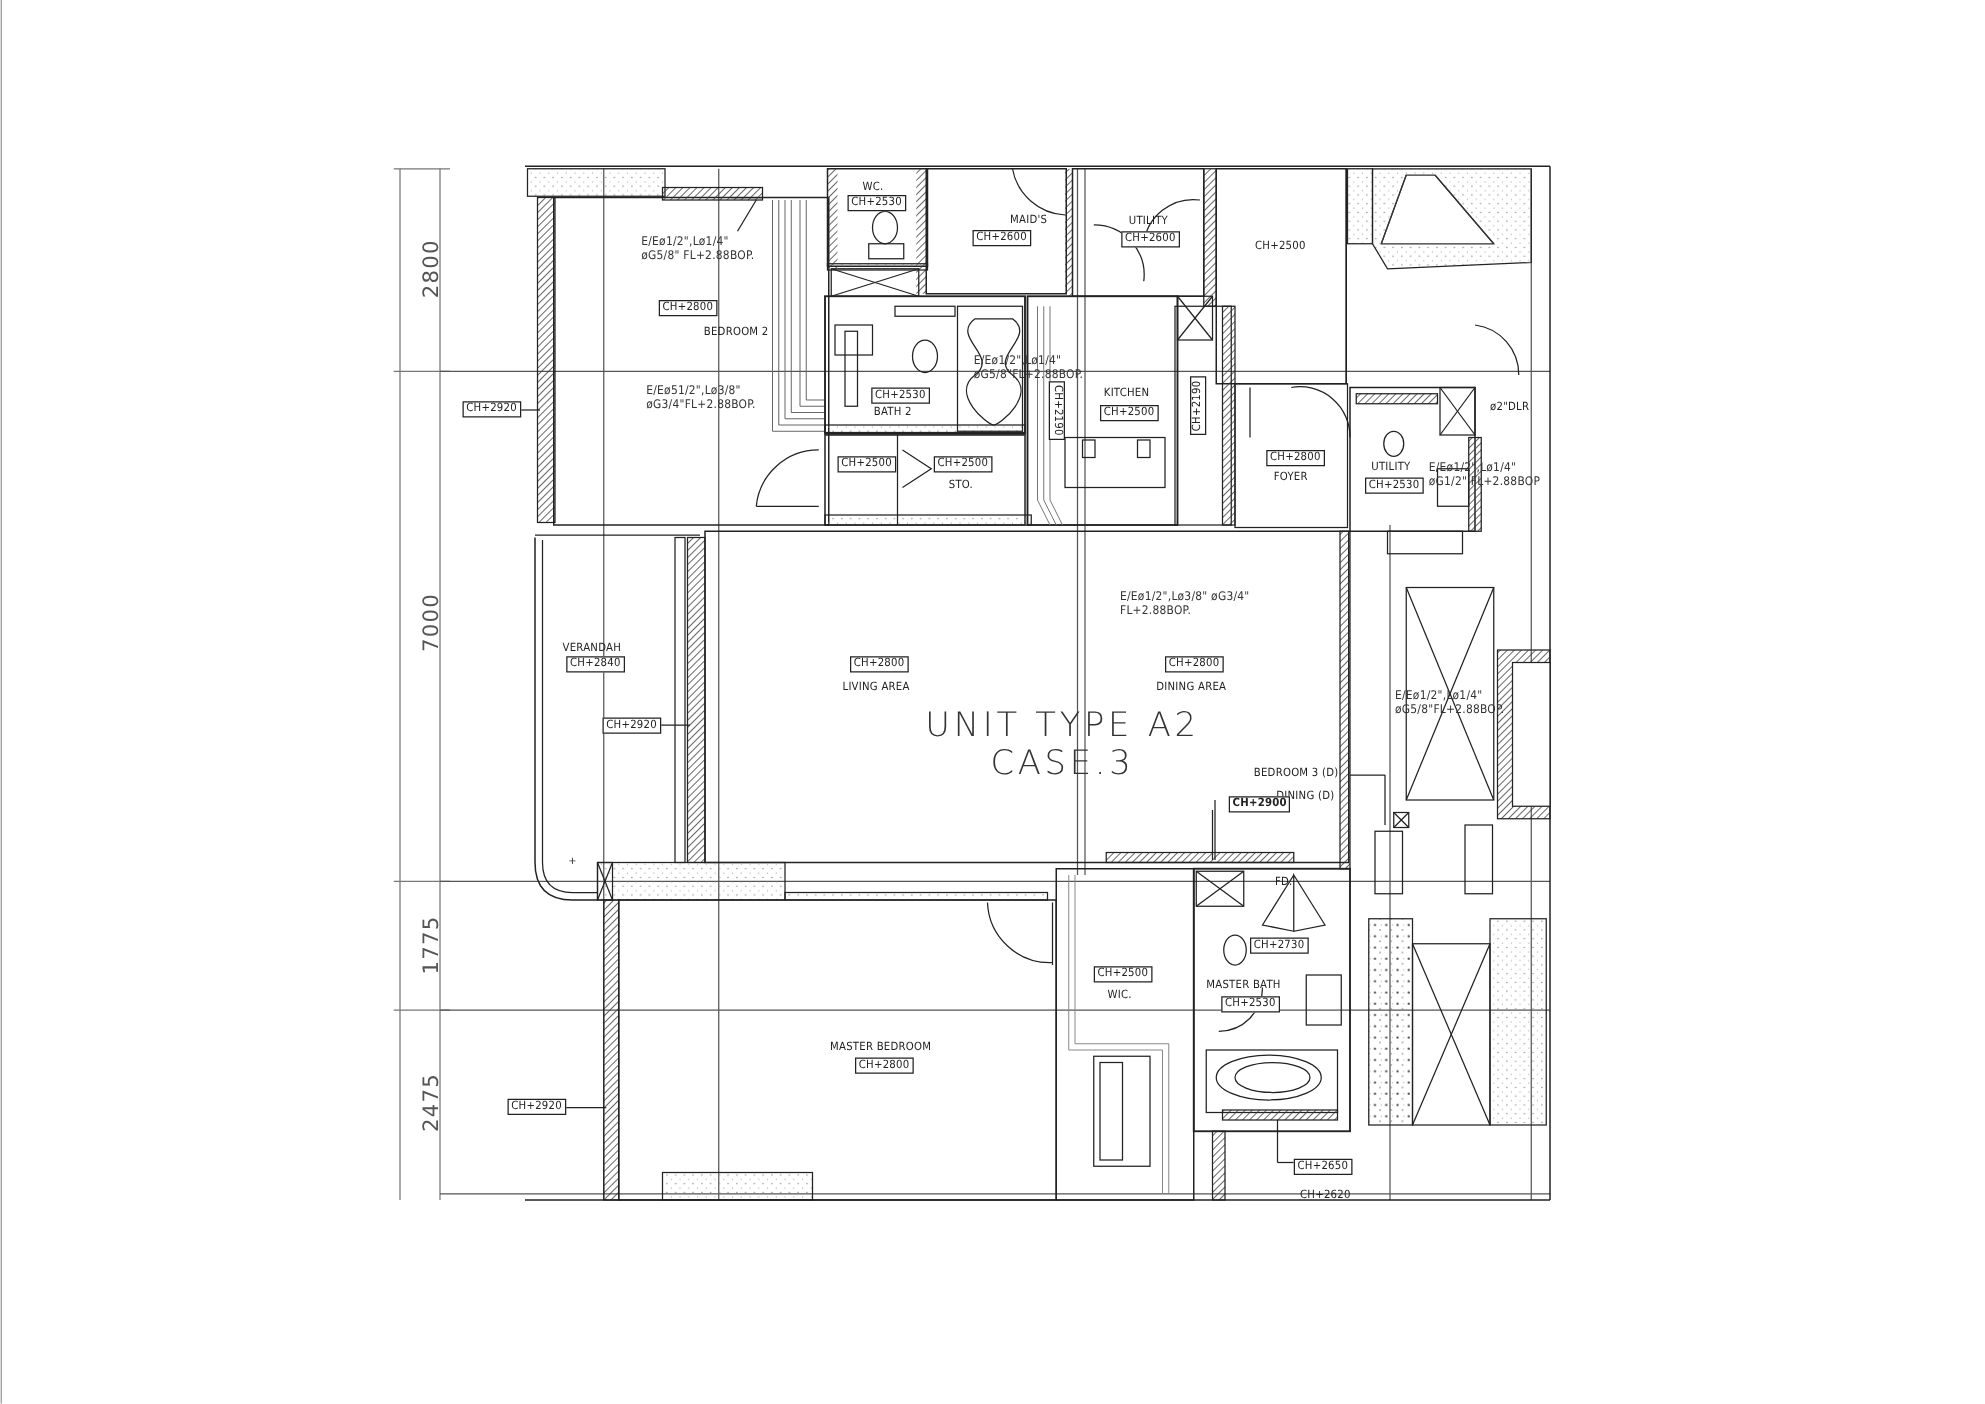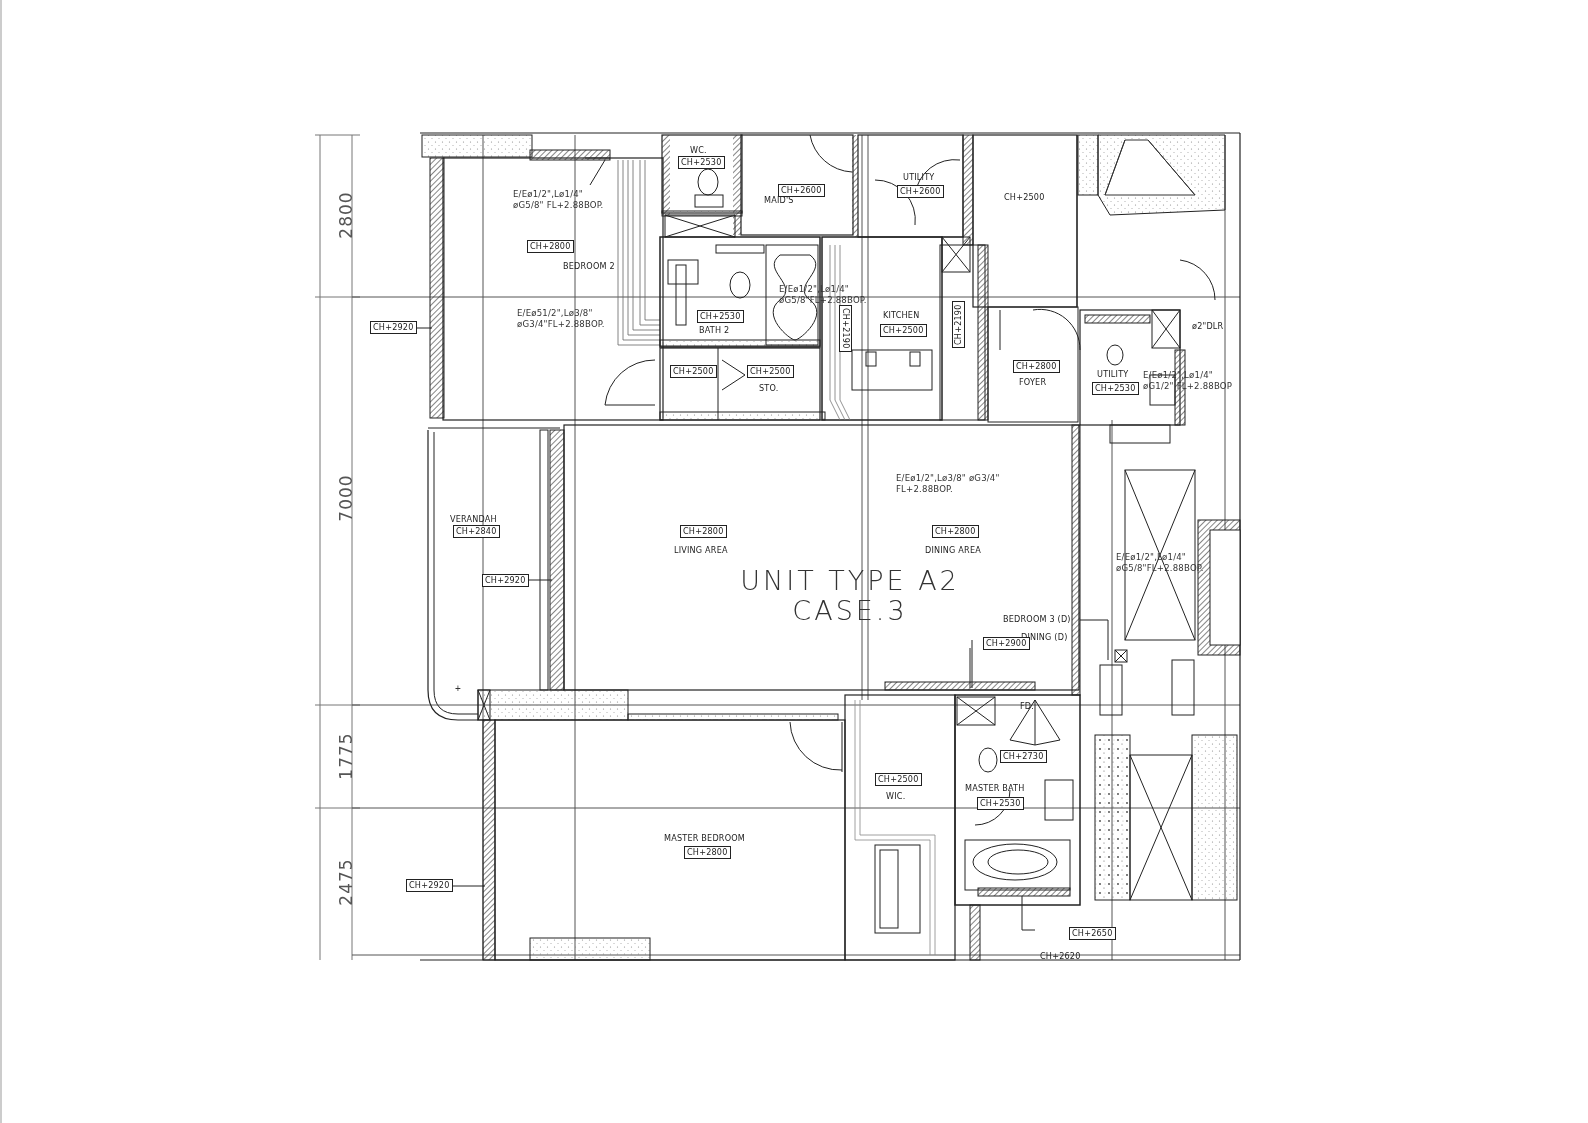--- a/index.html
+++ b/index.html
@@ -238,21 +238,21 @@
 </div>
 <div class="lbl box" style="left:527px;top:240px;">CH+2800</div>
 <div class="lbl" style="left:523px;top:262px;padding-left:40px;">BEDROOM 2</div>
 <div class="lbl note" style="left:517px;top:307px;">
   <div>E/Eø51/2",Lø3/8"</div>
   <div>øG3/4"FL+2.88BOP.</div>
 </div>
 
 <div class="lbl" style="left:690px;top:146px;">WC.</div>
 <div class="lbl box" style="left:678px;top:156px;">CH+2530</div>
-<div class="lbl" style="left:764px;top:172px;margin-top:24px;">MAID'S</div>
+<div class="lbl" style="left:808px;top:172px;">MAID'S</div>
 <div class="lbl box" style="left:778px;top:184px;">CH+2600</div>
 <div class="lbl" style="left:903px;top:173px;">UTILITY</div>
 <div class="lbl box" style="left:897px;top:185px;">CH+2600</div>
 <div class="lbl" style="left:1004px;top:193px;">CH+2500</div>
 
 <div class="lbl note" style="left:779px;top:283px;">
   <div>E/Eø1/2",Lø1/4"</div>
   <div>øG5/8"FL+2.88BOP.</div>
 </div>
 <div class="lbl box" style="left:697px;top:310px;">CH+2530</div>
@@ -287,29 +287,29 @@
 <div class="lbl box" style="left:680px;top:525px;">CH+2800</div>
 <div class="lbl" style="left:674px;top:546px;">LIVING AREA</div>
 <div class="lbl note" style="left:896px;top:472px;">
   <div>E/Eø1/2",Lø3/8" øG3/4"</div>
   <div>FL+2.88BOP.</div>
 </div>
 <div class="lbl box" style="left:932px;top:525px;">CH+2800</div>
 <div class="lbl" style="left:925px;top:546px;">DINING AREA</div>
 <div class="lbl" style="left:1003px;top:615px;">BEDROOM 3 (D)</div>
 <div class="lbl" style="left:1021px;top:633px;">DINING (D)</div>
-<div class="lbl box" style="left:983px;top:637px;">CH+2900</div>
+<div class="lbl box" style="left:983px;top:637px;font-weight:bold;">CH+2900</div>
 <div class="lbl note" style="left:1116px;top:551px;">
   <div>E/Eø1/2",Lø1/4"</div>
   <div>øG5/8"FL+2.88BOP.</div>
 </div>
 
 <div class="lbl" style="left:664px;top:834px;">MASTER BEDROOM</div>
 <div class="lbl box" style="left:684px;top:846px;">CH+2800</div>
 
 <div class="lbl box" style="left:875px;top:773px;">CH+2500</div>
 <div class="lbl" style="left:886px;top:792px;">WIC.</div>
 <div class="lbl box" style="left:1000px;top:750px;">CH+2730</div>
 <div class="lbl" style="left:1020px;top:702px;">FD.</div>
 <div class="lbl" style="left:965px;top:784px;">MASTER BATH</div>
 <div class="lbl box" style="left:977px;top:797px;">CH+2530</div>
-<div class="lbl box" style="left:1069px;top:927px;">CH+2650</div>
+<div class="lbl box" style="left:1035px;top:927px;">CH+2650</div>
 <div class="lbl" style="left:1000px;top:952px;margin-left:40px;">CH+2620</div>
 
 </body></html>

